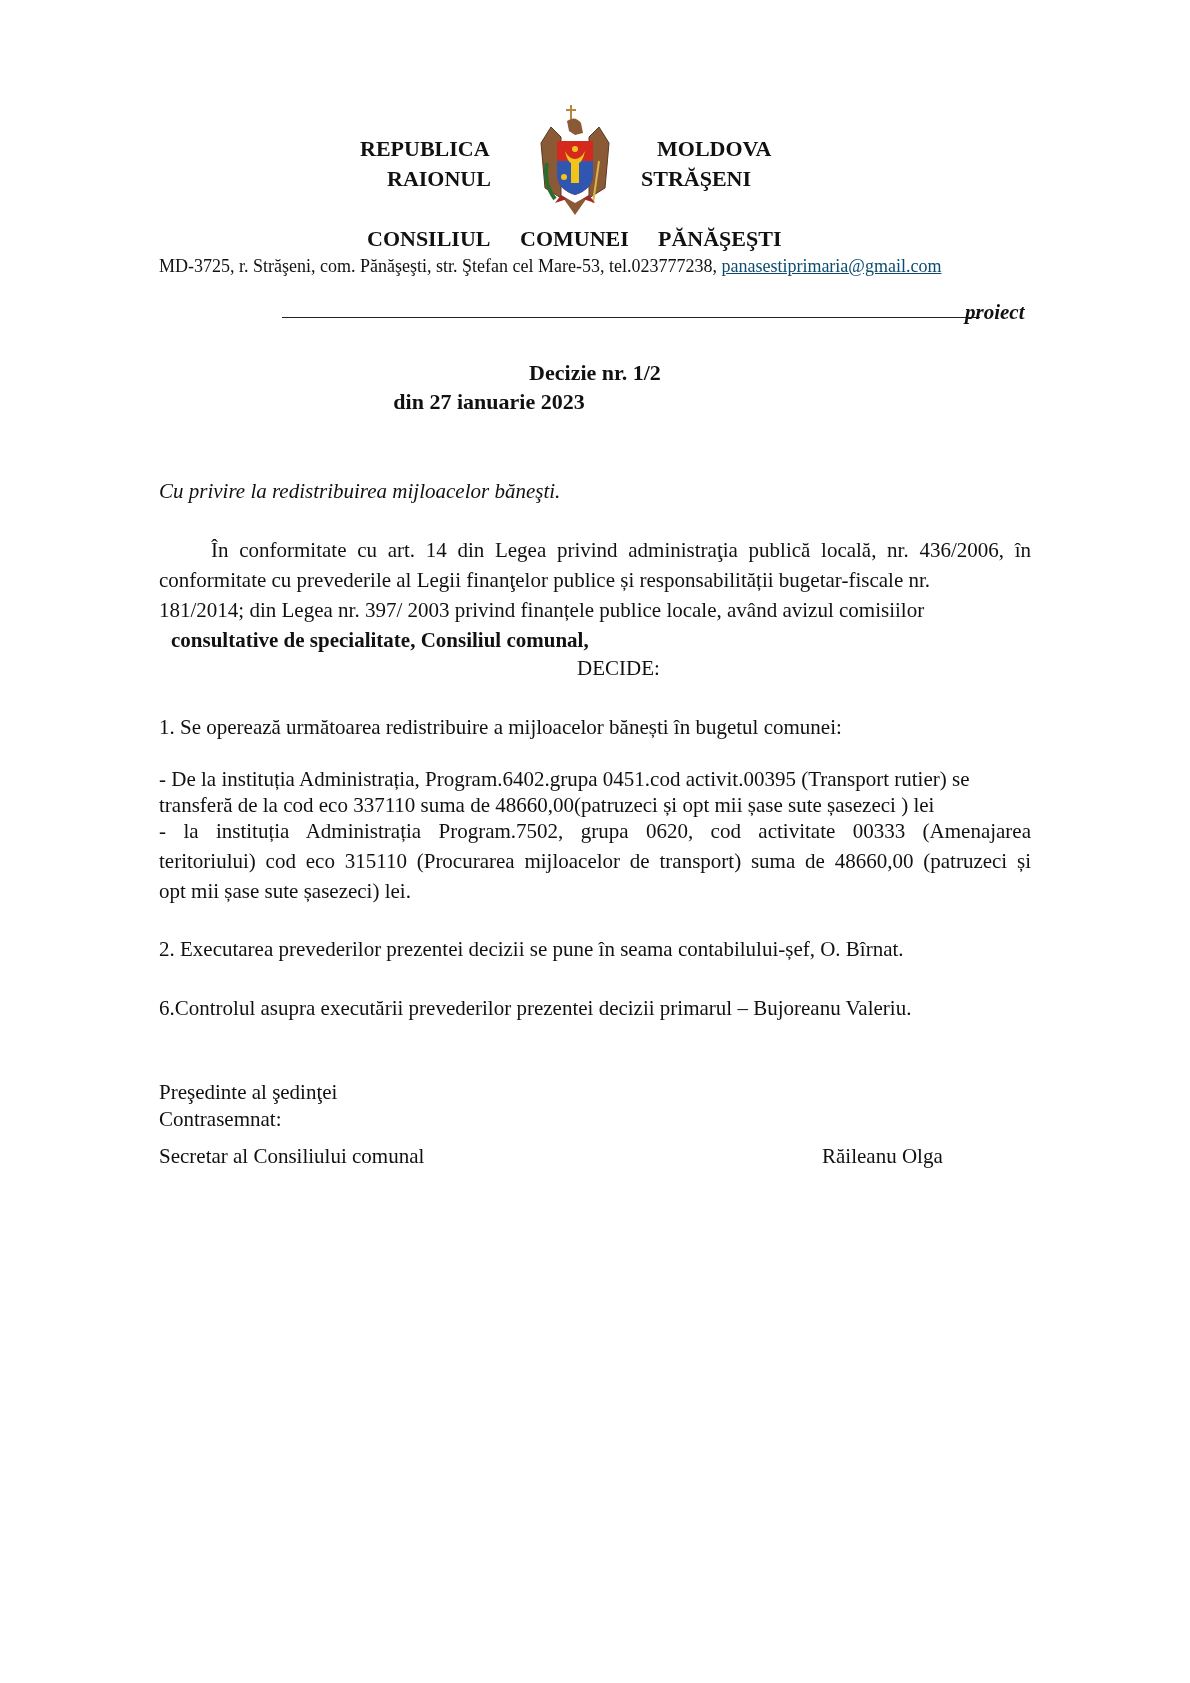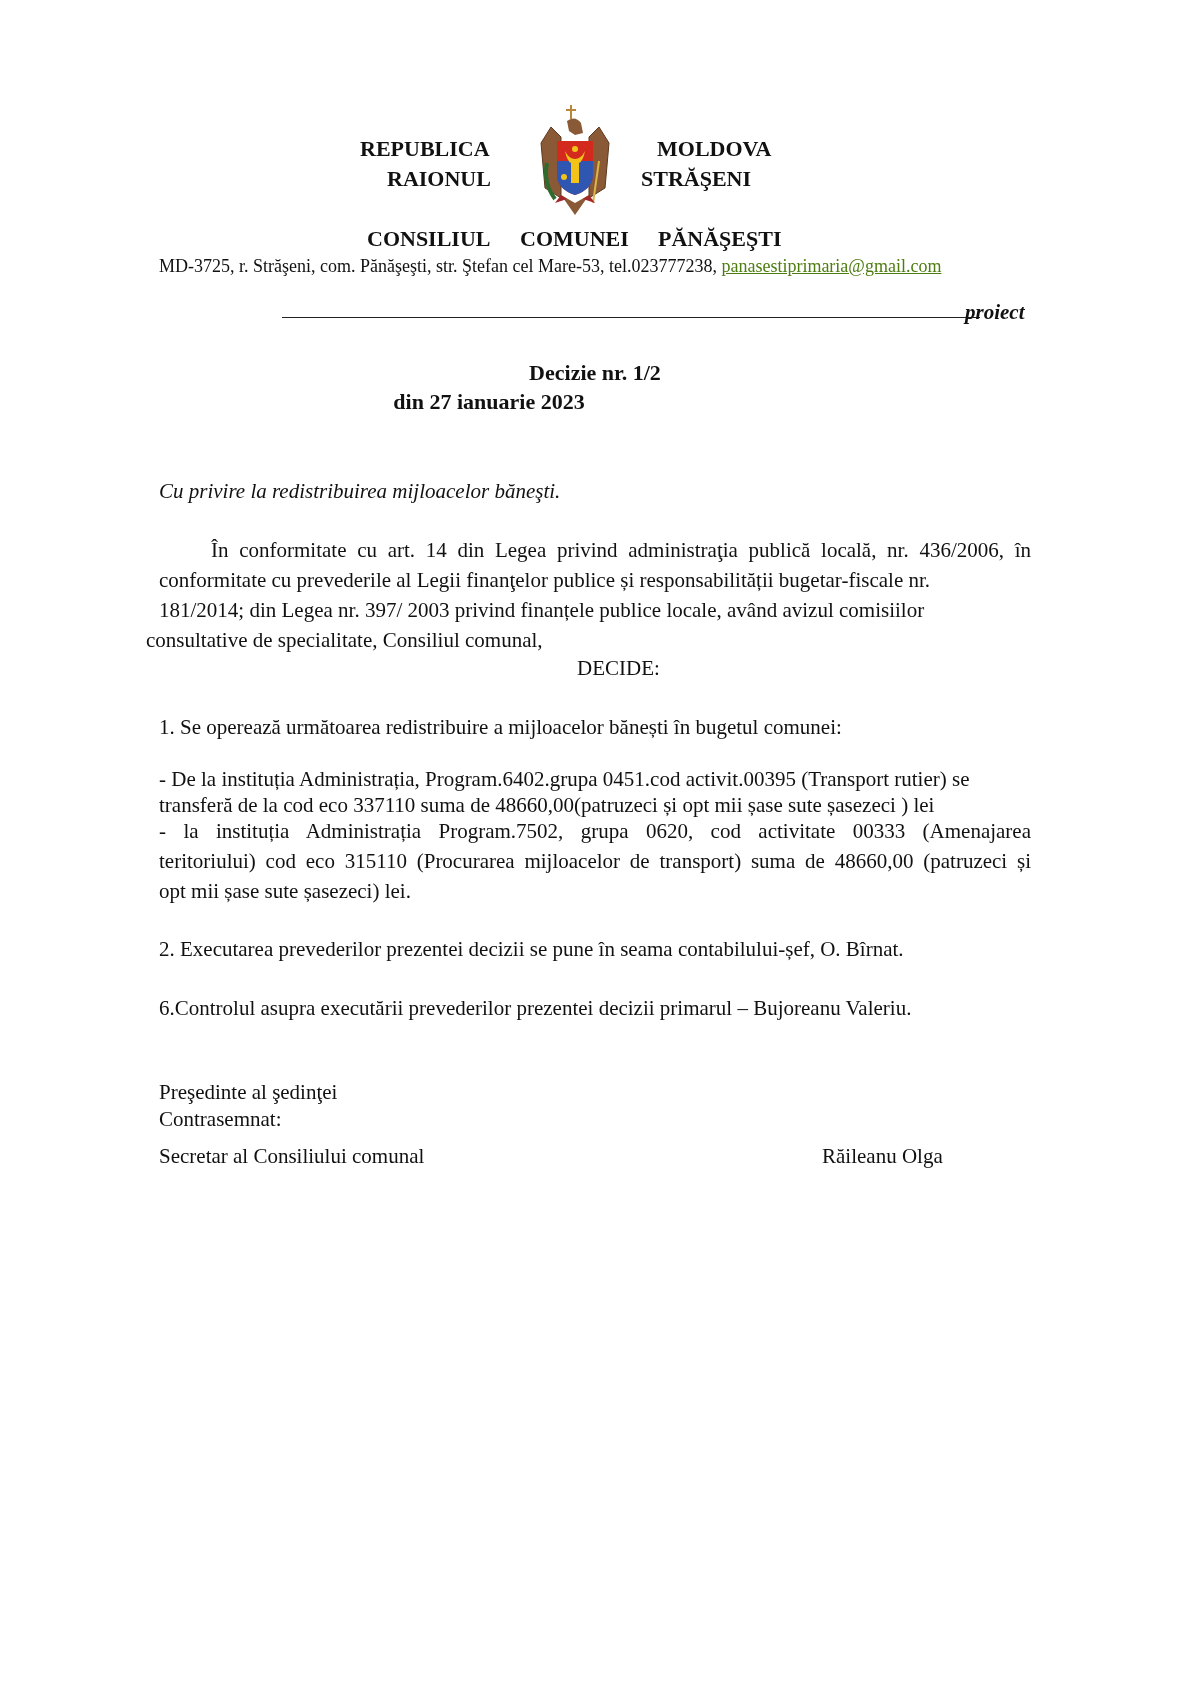--- a/index.html
+++ b/index.html
@@ -4,21 +4,21 @@
 <style>
   html, body { margin:0; padding:0; background:#ffffff; }
   body { width:1190px; height:1683px; position:relative; overflow:hidden;
          font-family:"Liberation Serif", serif; color:#111; }
   .abs { position:absolute; }
   .hdr { font-weight:bold; font-size:22px; line-height:30px; }
   .t { font-size:21px; line-height:31px; white-space:nowrap;margin-top:32px; }
   .just { text-align:justify; text-align-last:justify; white-space:normal; }
   #coat { left:537px; top:103px; width:76px; height:115px; }
   .rule { left:282px; top:317px; width:698px; height:0; border-top:1.5px solid #222; }
-  a.email { color:#4d7c0f; text-decoration:underline; }
+  a.email { color:#0c4a6e; text-decoration:underline; }
 </style>
 </head>
 <body>
 
 <div class="abs hdr" style="left:360px; top:134px;">REPUBLICA</div>
 <div class="abs hdr" style="left:387px; top:164px;">RAIONUL</div>
 <div class="abs hdr" style="left:657px; top:134px;">MOLDOVA</div>
 <div class="abs hdr" style="left:641px; top:164px;">STRĂŞENI</div>
 
 <div class="abs" id="coat">
@@ -61,21 +61,21 @@
 <div class="abs" style="left:965px; top:297px; font-size:21px; font-weight:bold; font-style:italic; line-height:30px;">proiect</div>
 
 <div class="abs" style="left:0; width:1190px; top:357px; text-align:center; font-weight:bold; font-size:22px; line-height:31px;">Decizie nr. 1/2</div>
 <div class="abs" style="left:0; width:978px; top:386px; text-align:center; font-weight:bold; font-size:22px; line-height:31px;">din 27 ianuarie  2023</div>
 
 <div class="abs t" style="left:159px; top:444px; font-style:italic;">Cu privire la redistribuirea mijloacelor băneşti.</div>
 
 <div class="abs t just" style="left:211px; width:820px; top:503px;">În conformitate cu art. 14  din  Legea  privind administraţia publică locală, nr. 436/2006, în</div>
 <div class="abs t" style="left:159px; top:533px;">conformitate cu prevederile al Legii finanţelor publice și responsabilității bugetar-fiscale nr.</div>
 <div class="abs t" style="left:159px; top:563px;">181/2014; din Legea nr. 397/ 2003 privind finanțele publice locale, având  avizul   comisiilor</div>
-<div class="abs t" style="left:146px; top:593px;">consultative  de  specialitate, Consiliul  comunal,</div>
+<div class="abs t" style="left:171px; top:593px;font-weight:bold;">consultative  de  specialitate, Consiliul  comunal,</div>
 <div class="abs t" style="left:577px; top:621px;">DECIDE:</div>
 
 <div class="abs t" style="left:159px; top:680px;">1. Se operează următoarea redistribuire a mijloacelor bănești în bugetul comunei:</div>
 <div class="abs t" style="left:159px; top:732px;"> - De la instituția Administrația, Program.6402.grupa 0451.cod activit.00395 (Transport rutier) se</div>
 <div class="abs t" style="left:159px; top:758px;">transferă de la cod eco 337110 suma de 48660,00(patruzeci și opt mii șase sute șasezeci ) lei</div>
 <div class="abs t just" style="left:159px; width:872px; top:784px;">- la instituția Administrația Program.7502, grupa 0620, cod activitate 00333 (Amenajarea</div>
 <div class="abs t just" style="left:159px; width:872px; top:814px;">teritoriului) cod eco 315110 (Procurarea mijloacelor de transport) suma de 48660,00 (patruzeci și</div>
 <div class="abs t" style="left:159px; top:844px;">opt mii șase sute șasezeci) lei.</div>
 
 <div class="abs t" style="left:159px; top:902px;">2. Executarea  prevederilor  prezentei decizii se pune în seama contabilului-șef, O. Bîrnat.</div>

